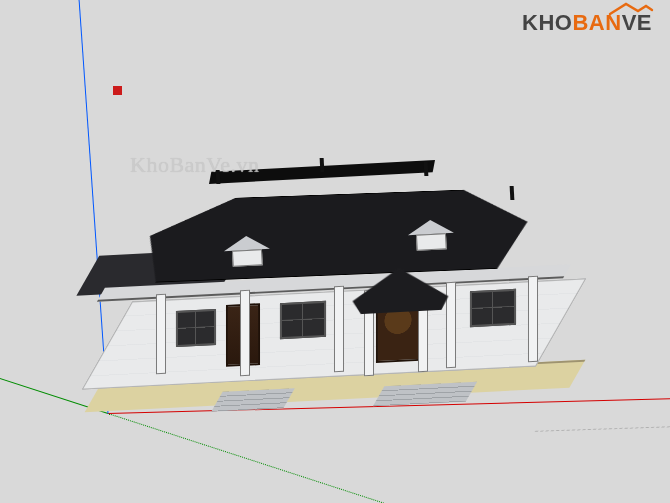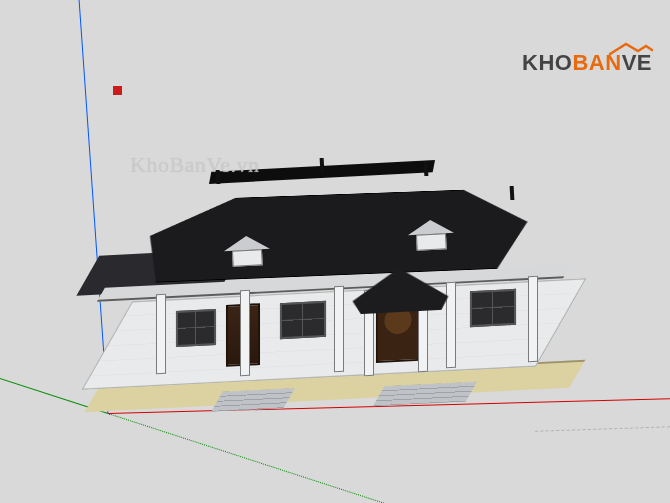--- a/index.html
+++ b/index.html
@@ -15,21 +15,20 @@
     .axis-green-dot { border-top: 1px dotted #008c00; height: 0; width: 600px; left: 108px; top: 413px; transform: rotate(18deg); }
     .axis-blue-solid { background: #0057ff; height: 1px; width: 440px; left: 108px; top: 413px; transform: rotate(-94deg); }
     .marker {
       position: absolute; width: 9px; height: 9px;
       background: #cc1b1b; left: 113px; top: 86px;
     }
     .logo {
       position: absolute; right: 18px; top: 10px;
       font-weight: 800; font-size: 22px; letter-spacing: .5px;
       color: #444;
-      margin-top: 40px;
     }
     .logo .accent { color: #e86a10; }
     .logo .roof { position: absolute; right: -2px; top: -8px; }
     .watermark1 {
       position: absolute; left: 130px; top: 152px;
       color: #c9c9c9; font-size: 22px; letter-spacing: .5px;
       text-shadow: 0 0 1px #bbb; opacity: .85;
       font-family: Georgia, serif;
     }
     .copyright {

